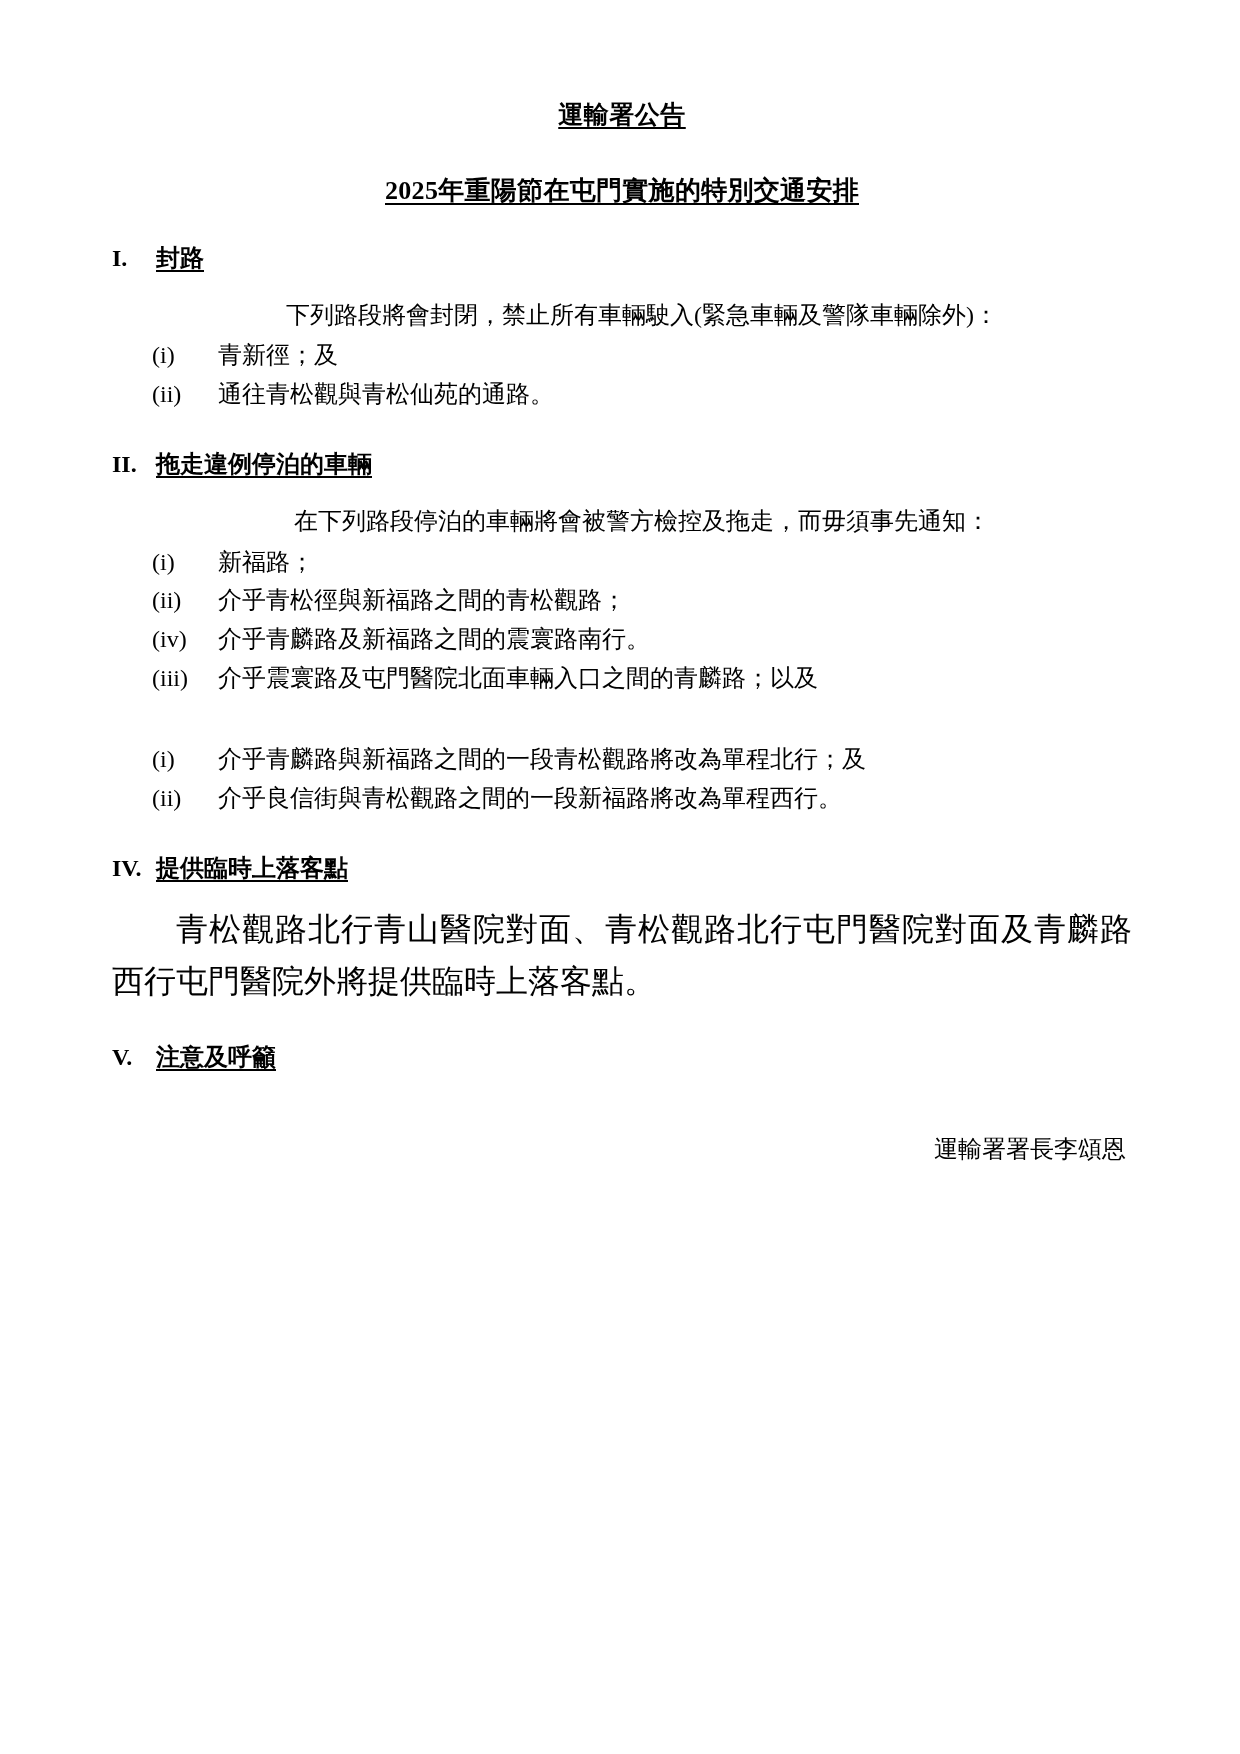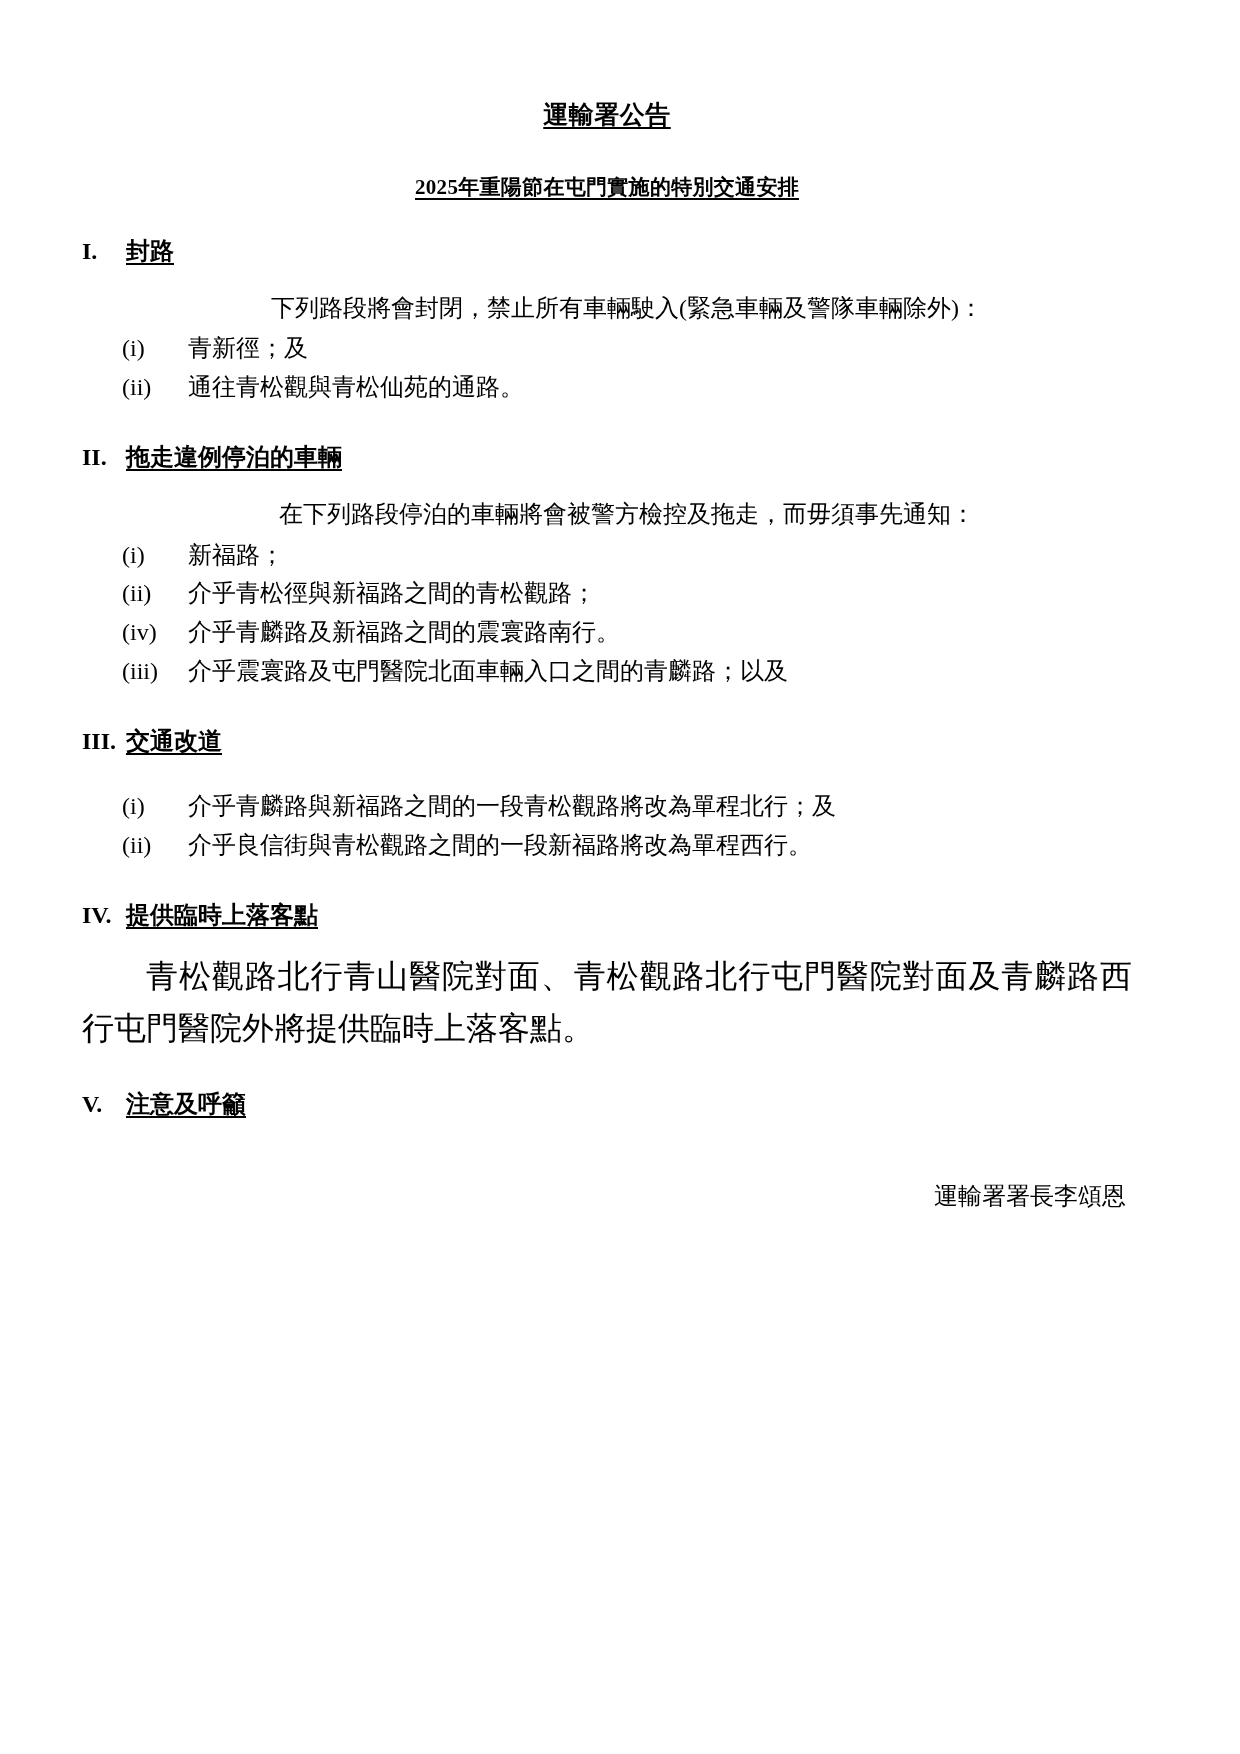--- a/index.html
+++ b/index.html
@@ -11,34 +11,34 @@
     width: 1240px;
     height: 1754px;
     font-family: "Liberation Serif", "DejaVu Serif", serif;
     color: #000000;
     position: relative;
   }
   .page {
     box-sizing: border-box;
     width: 1240px;
     height: 1754px;
-    padding: 88px 108px 80px 82px;
+    padding: 88px 108px 80px 112px;
   }
   .doc-title {
     text-align: center;
     font-size: 25px;
     font-weight: bold;
     text-decoration: underline;
     text-underline-offset: 4px;
     margin: 10px 0 0 0;
     letter-spacing: 0.5px;
   }
   .doc-subtitle {
     text-align: center;
-    font-size: 21px;
+    font-size: 26px;
     font-weight: bold;
     text-decoration: underline;
     text-underline-offset: 4px;
     margin: 42px 0 0 0;
     letter-spacing: 0.3px;
   }
   .intro {
     font-size: 24px;
     line-height: 1.62;
     margin: 40px 0 0 0;
@@ -160,24 +160,20 @@
         </li>
         <li>
           <span class="roman-marker">(iii)</span>
           <span class="roman-text">介乎震寰路及屯門醫院北面車輛入口之間的青麟路；以及</span>
         </li>
       </ul>
     </div>
   </div>
 
   <div class="section">
-    <div class="section-head">
-      <span class="section-num">III.</span>
-      <span class="section-title">交通改道</span>
-    </div>
     <div class="section-body">
       <div class="spacer-sm"></div>
       <ul class="roman-list">
         <li>
           <span class="roman-marker">(i)</span>
           <span class="roman-text">介乎青麟路與新福路之間的一段青松觀路將改為單程北行；及</span>
         </li>
         <li>
           <span class="roman-marker">(ii)</span>
           <span class="roman-text">介乎良信街與青松觀路之間的一段新福路將改為單程西行。</span>

